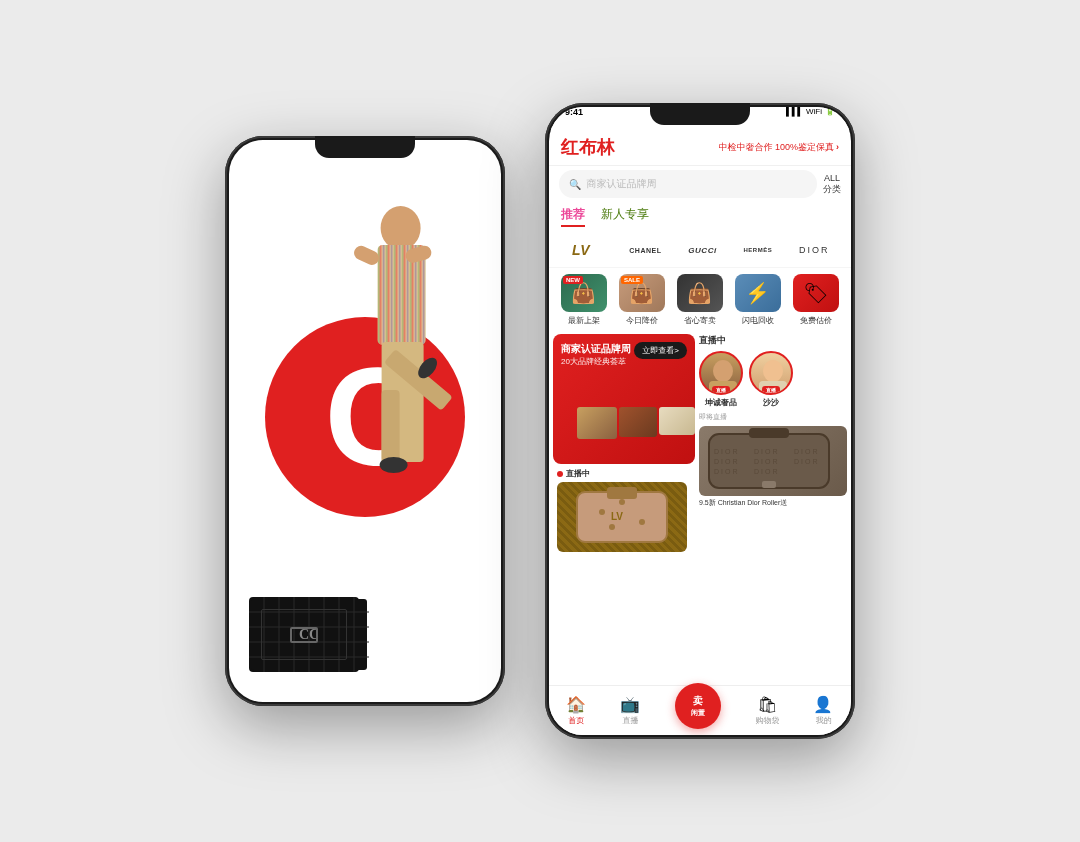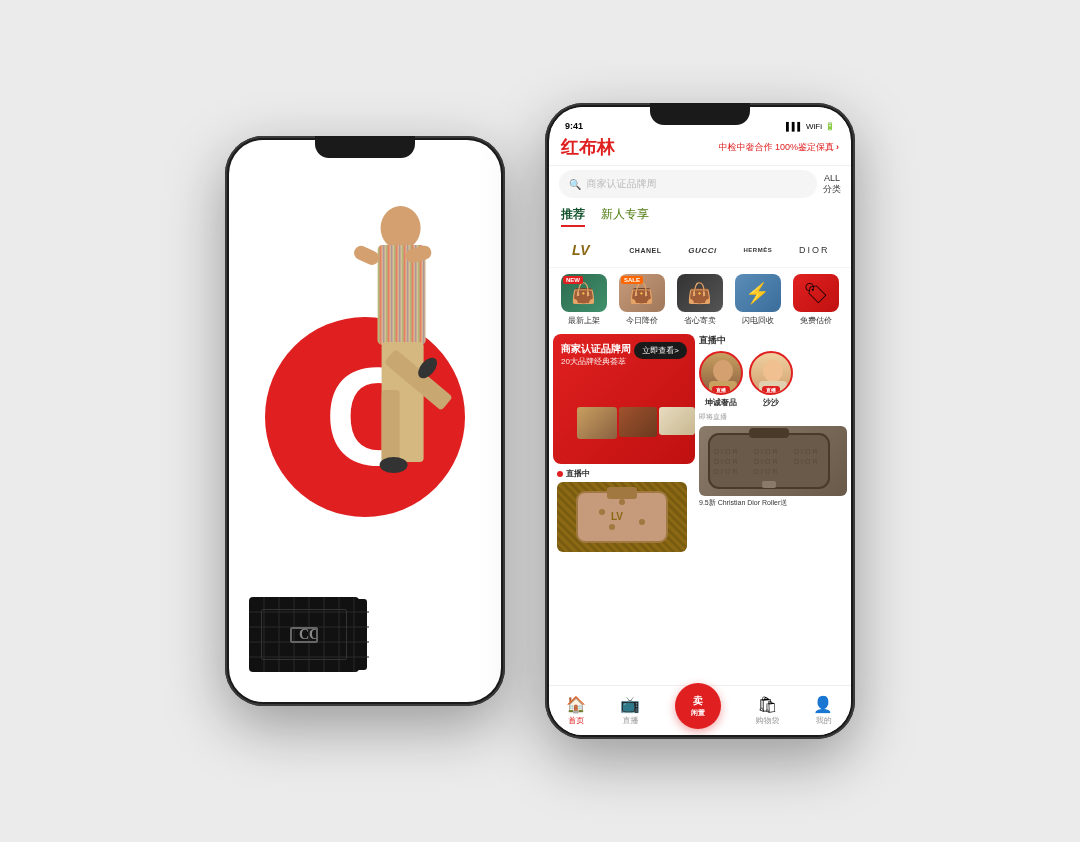--- a/index.html
+++ b/index.html
@@ -105,21 +105,21 @@
       display: flex;
       flex-direction: column;
       font-size: 11px;
     }
 
     
     .status-bar {
       height: 24px;
       background: white;
       display: flex;
-      align-items: flex-end;
+      align-items: flex-start;
       justify-content: space-between;
       padding: 0 16px;
       flex-shrink: 0;
       gap: 24px;
     }
 
     .status-time { font-size: 9px; font-weight: 600; }
     .status-icons { display: flex; gap: 3px; align-items: center; font-size: 8px; }
 
     
@@ -186,21 +186,21 @@
       flex-shrink: 0;
     }
 
     .tab {
       font-size: 12px;
       color: #4d7c0f;
       padding-bottom: 2px;
     }
 
     .tab.active {
-      color: #14532d;
+      color: #ec4899;
       font-weight: 700;
       border-bottom: 2px solid #e02020;
     }
 
     
     .app-content {
       flex: 1;
       overflow: hidden;
     }
 

